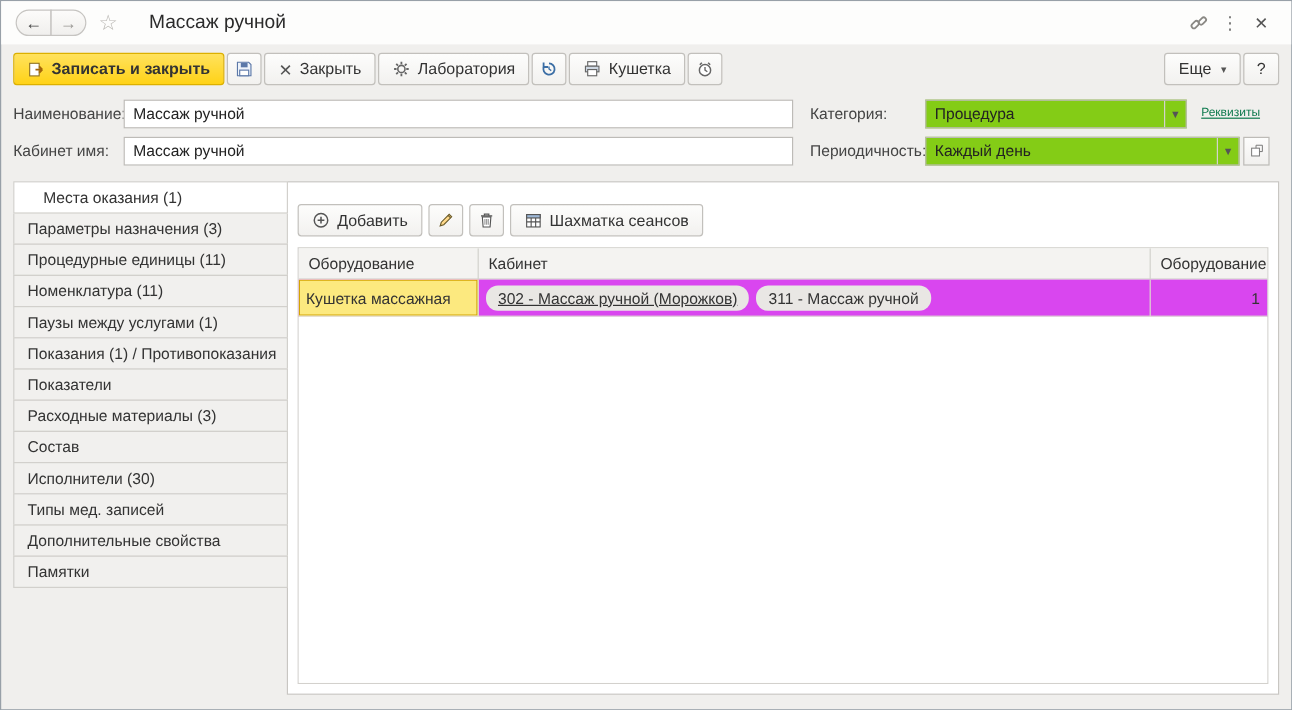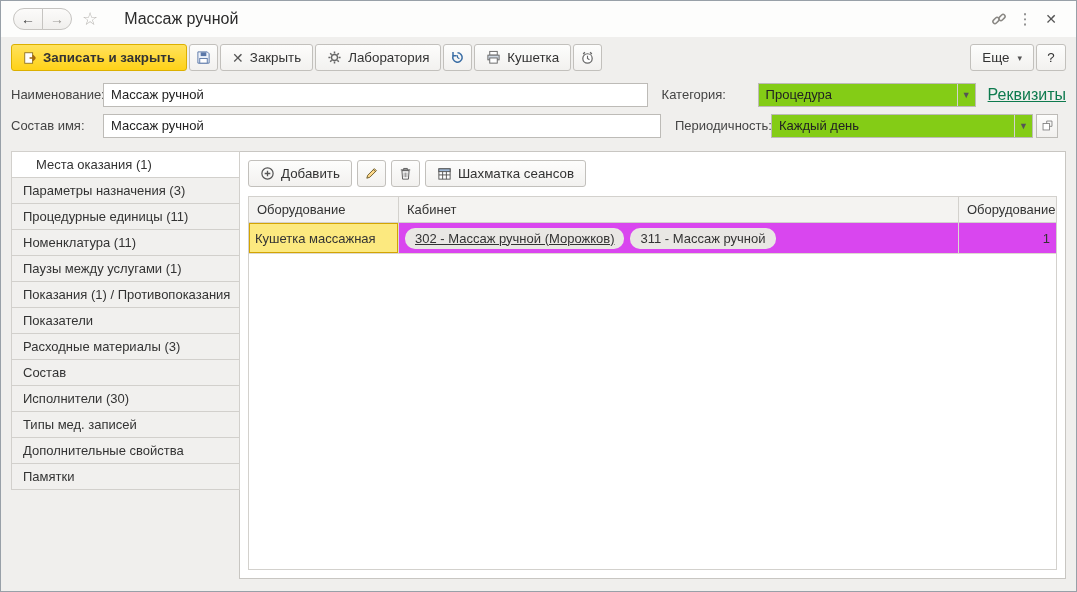--- a/index.html
+++ b/index.html
@@ -42,31 +42,31 @@
   .flabel.w1 { width:92px; flex:0 0 auto; }
   .input { height:24px; background:#fff; border:1px solid #bdbbb7; padding:0 7px; display:flex; align-items:center; color:#222; }
   .input.name { width:558px; }
   .rgt { display:flex; align-items:center; margin-left:14px; }
   .flabel.w2 { width:96px; flex:0 0 auto; }
   .select { height:24px; background:#84cc16; border:1px solid #bdbbb7; display:flex; align-items:center; }
   .select .val { padding:0 7px; flex:1; color:#222; }
   .select .dd { width:18px; align-self:stretch; border-left:1px solid #d4d2cf; display:flex; align-items:center; justify-content:center; font-size:9px; color:#555; cursor:pointer; }
   .select.cat { width:218px; }
   .select.per { width:262px; }
-  .link-green { margin-left:12px; font-size:16px; text-decoration:underline; cursor:pointer; }
+  .link-green { margin-left:12px; font-size:10px; text-decoration:underline; cursor:pointer; }
   .sq-btn { width:22px; height:24px; border:1px solid #bdbbb7; background:linear-gradient(#fdfdfc,#f1f0ee); margin-left:3px; display:flex; align-items:center; justify-content:center; cursor:pointer; }
 
   
   .content { flex:1; display:flex; padding:6px 10px 12px; min-height:0; }
   .sidebar { width:229px; flex:0 0 auto; z-index:2; }
   .sb-item { height:27px; line-height:25px; padding:0 8px 0 11px; background:#f1f0ee; border:1px solid #d2d0cc; margin-top:-1px; color:#333; cursor:pointer; white-space:nowrap; overflow:hidden; }
   .sb-item:first-child { margin-top:0; }
   .sb-item.active { background:#ffffff; position:relative;padding-left:24px; }
   .panel { flex:1; margin-left:-1px; border:1px solid #c8c6c2; background:#fff; display:flex; flex-direction:column; min-width:0; }
-  .panel-toolbar { display:flex; align-items:center; gap:5px; padding:8px 8px 7px; flex:0 0 auto; }
+  .panel-toolbar { display:flex; align-items:center; gap:5px; padding:18px 8px 7px; flex:0 0 auto; }
 
   
   .table { margin:2px 8px 8px; flex:1; display:flex; flex-direction:column; border:1px solid #d3d1cd; min-height:0; }
   .thead, .trow { display:grid; grid-template-columns:150px 1fr 97px; }
   .thead { background:#f4f3f1; flex:0 0 auto; }
   .hcell { padding:5px 8px; border-right:1px solid #d3d1cd; border-bottom:1px solid #d3d1cd; color:#333; cursor:pointer; }
   .hcell:last-child { border-right:none; }
   .trow { background:#d946ef; flex:0 0 auto; }
   .cell { padding:3px 6px; border-right:1px solid #ddd9cf; border-bottom:1px solid #ddd9cf; display:flex; align-items:center; min-height:31px; }
   .cell:last-child { border-right:none; }
@@ -195,21 +195,21 @@
       <div class="rgt">
         <span class="flabel w2">Категория:</span>
         <div class="select cat">
           <span class="val">Процедура</span>
           <span class="dd">▼</span>
         </div>
         <span class="link-green" style="color:#0e7a4e">Реквизиты</span>
       </div>
     </div>
     <div class="frow">
-      <span class="flabel w1">Состав имя:</span>
+      <span class="flabel w1">Кабинет имя:</span>
       <div class="input name">
           <span>Массаж ручной</span>
         </div>
       <div class="rgt">
         <span class="flabel w2">Периодичность:</span>
         <div class="select per">
           <span class="val">Каждый день</span>
           <span class="dd">▼</span>
         </div>
         <div class="sq-btn">

